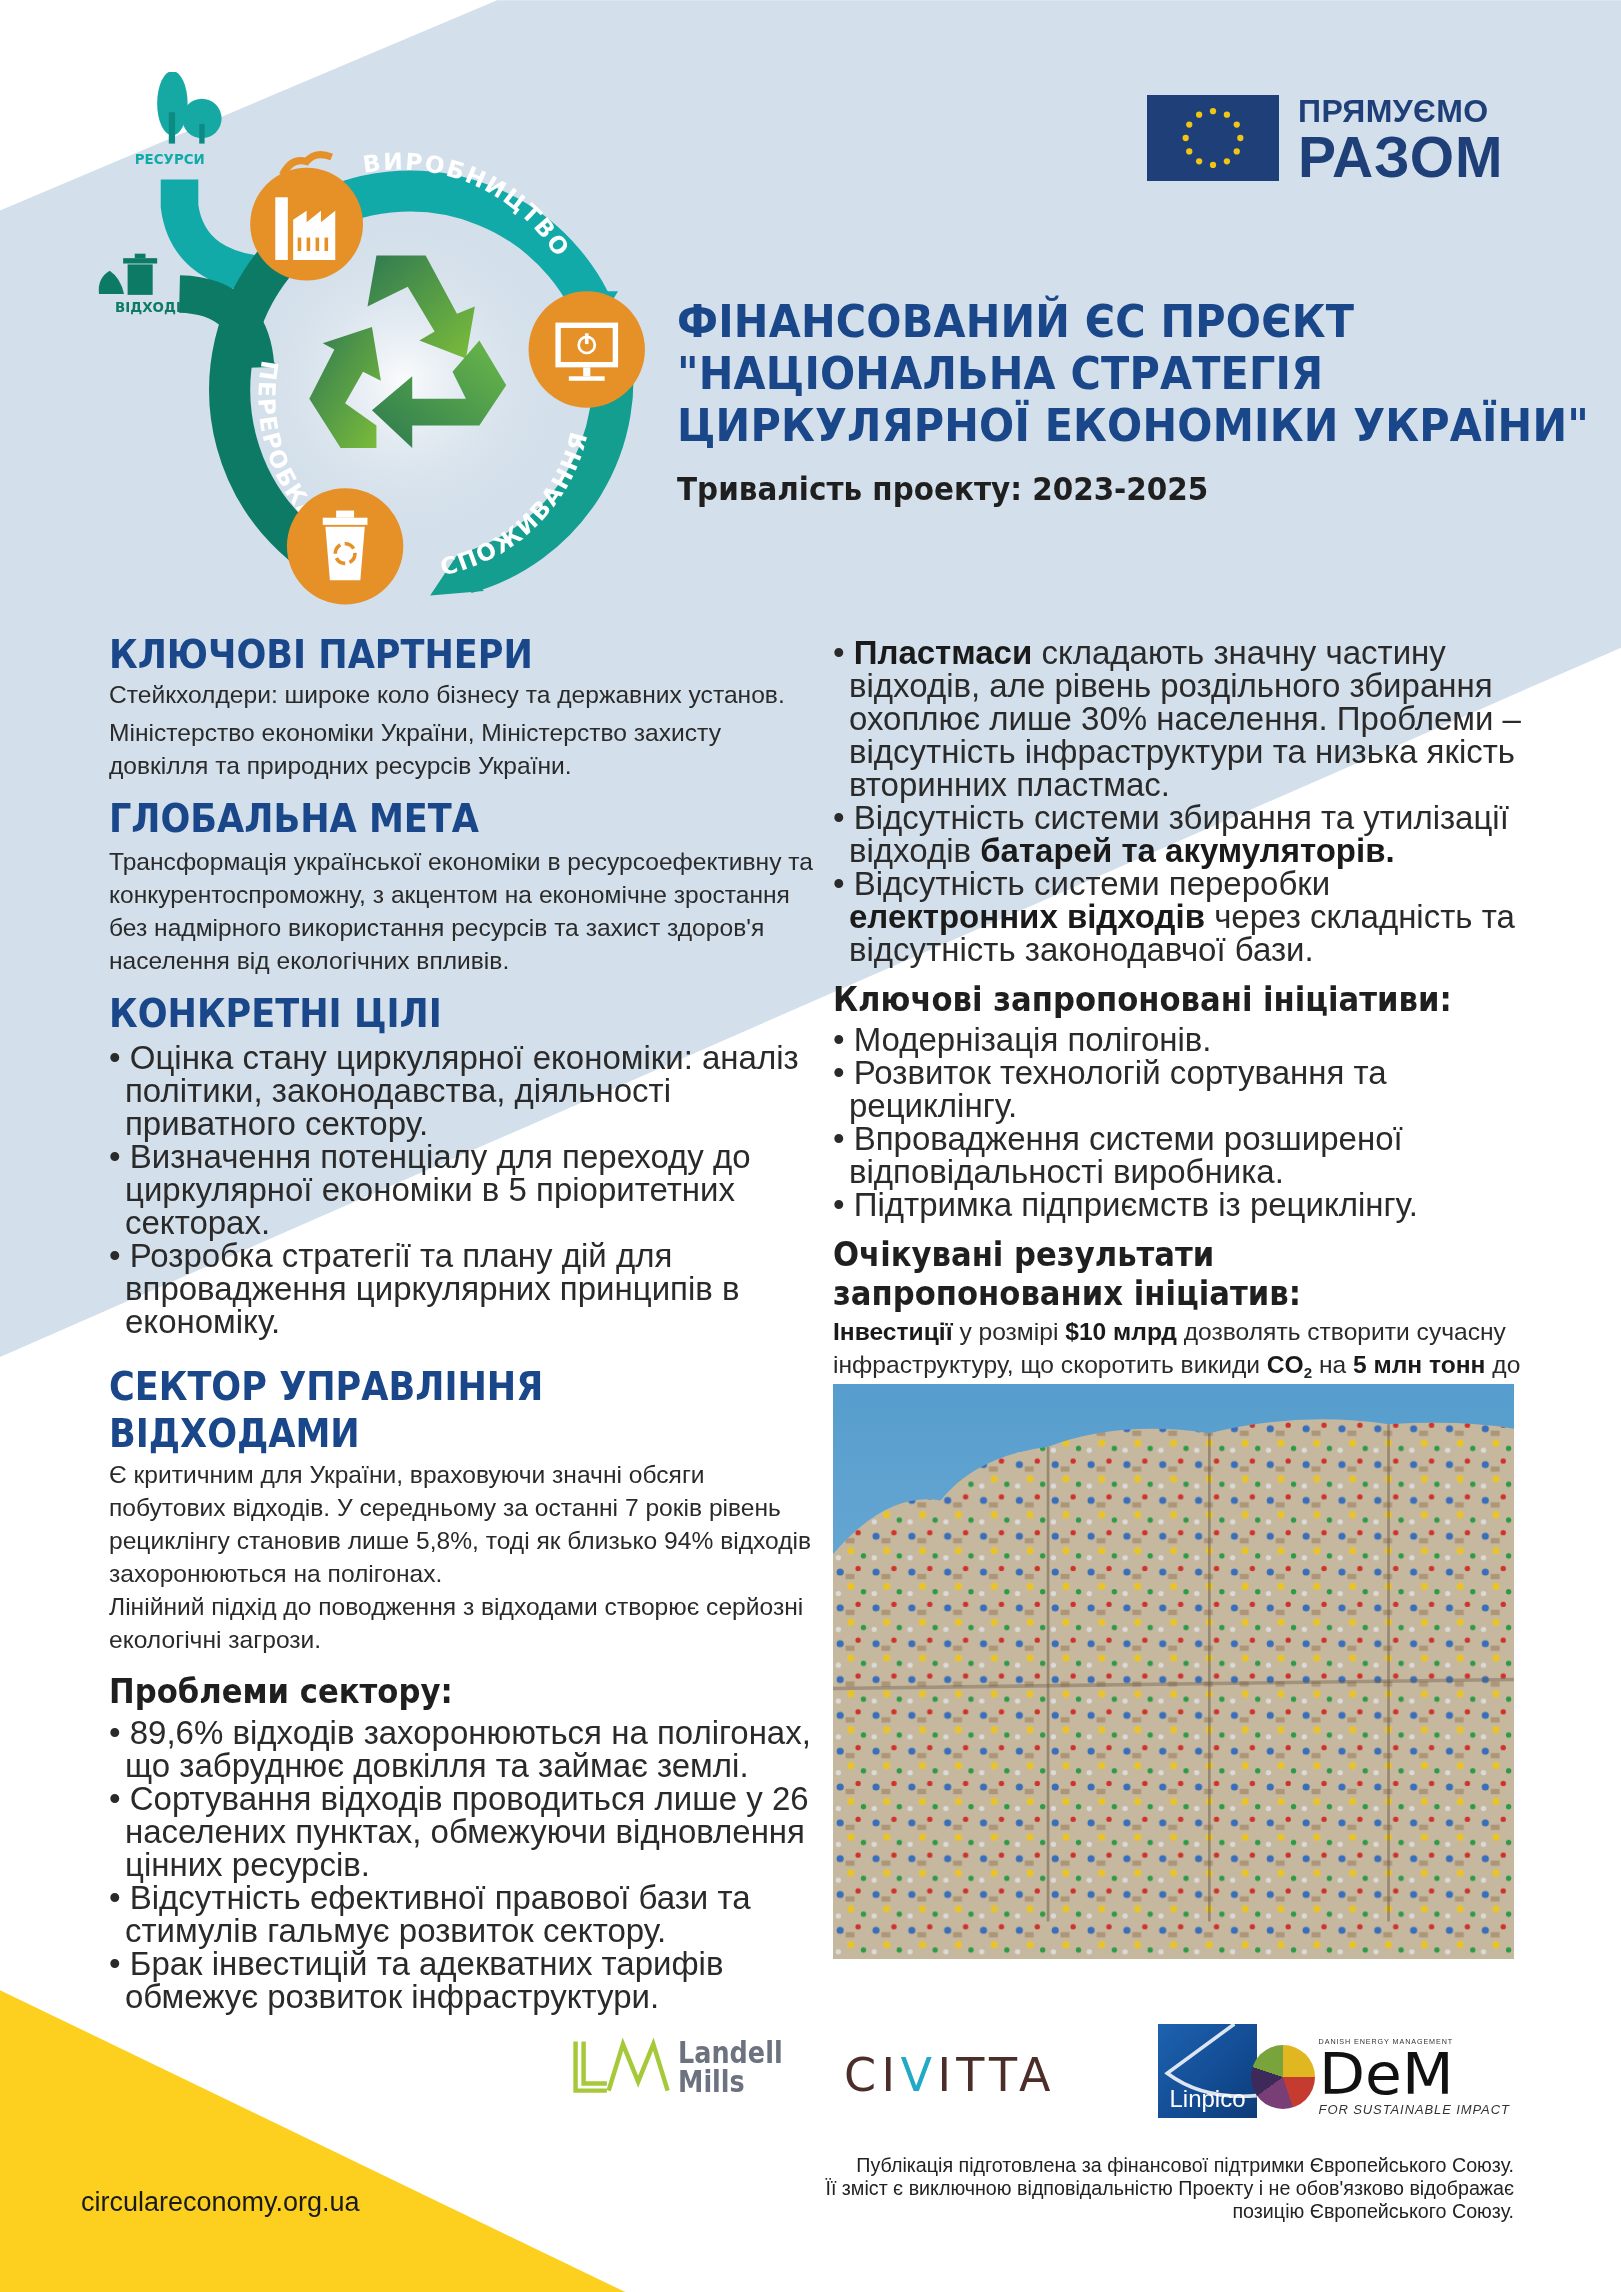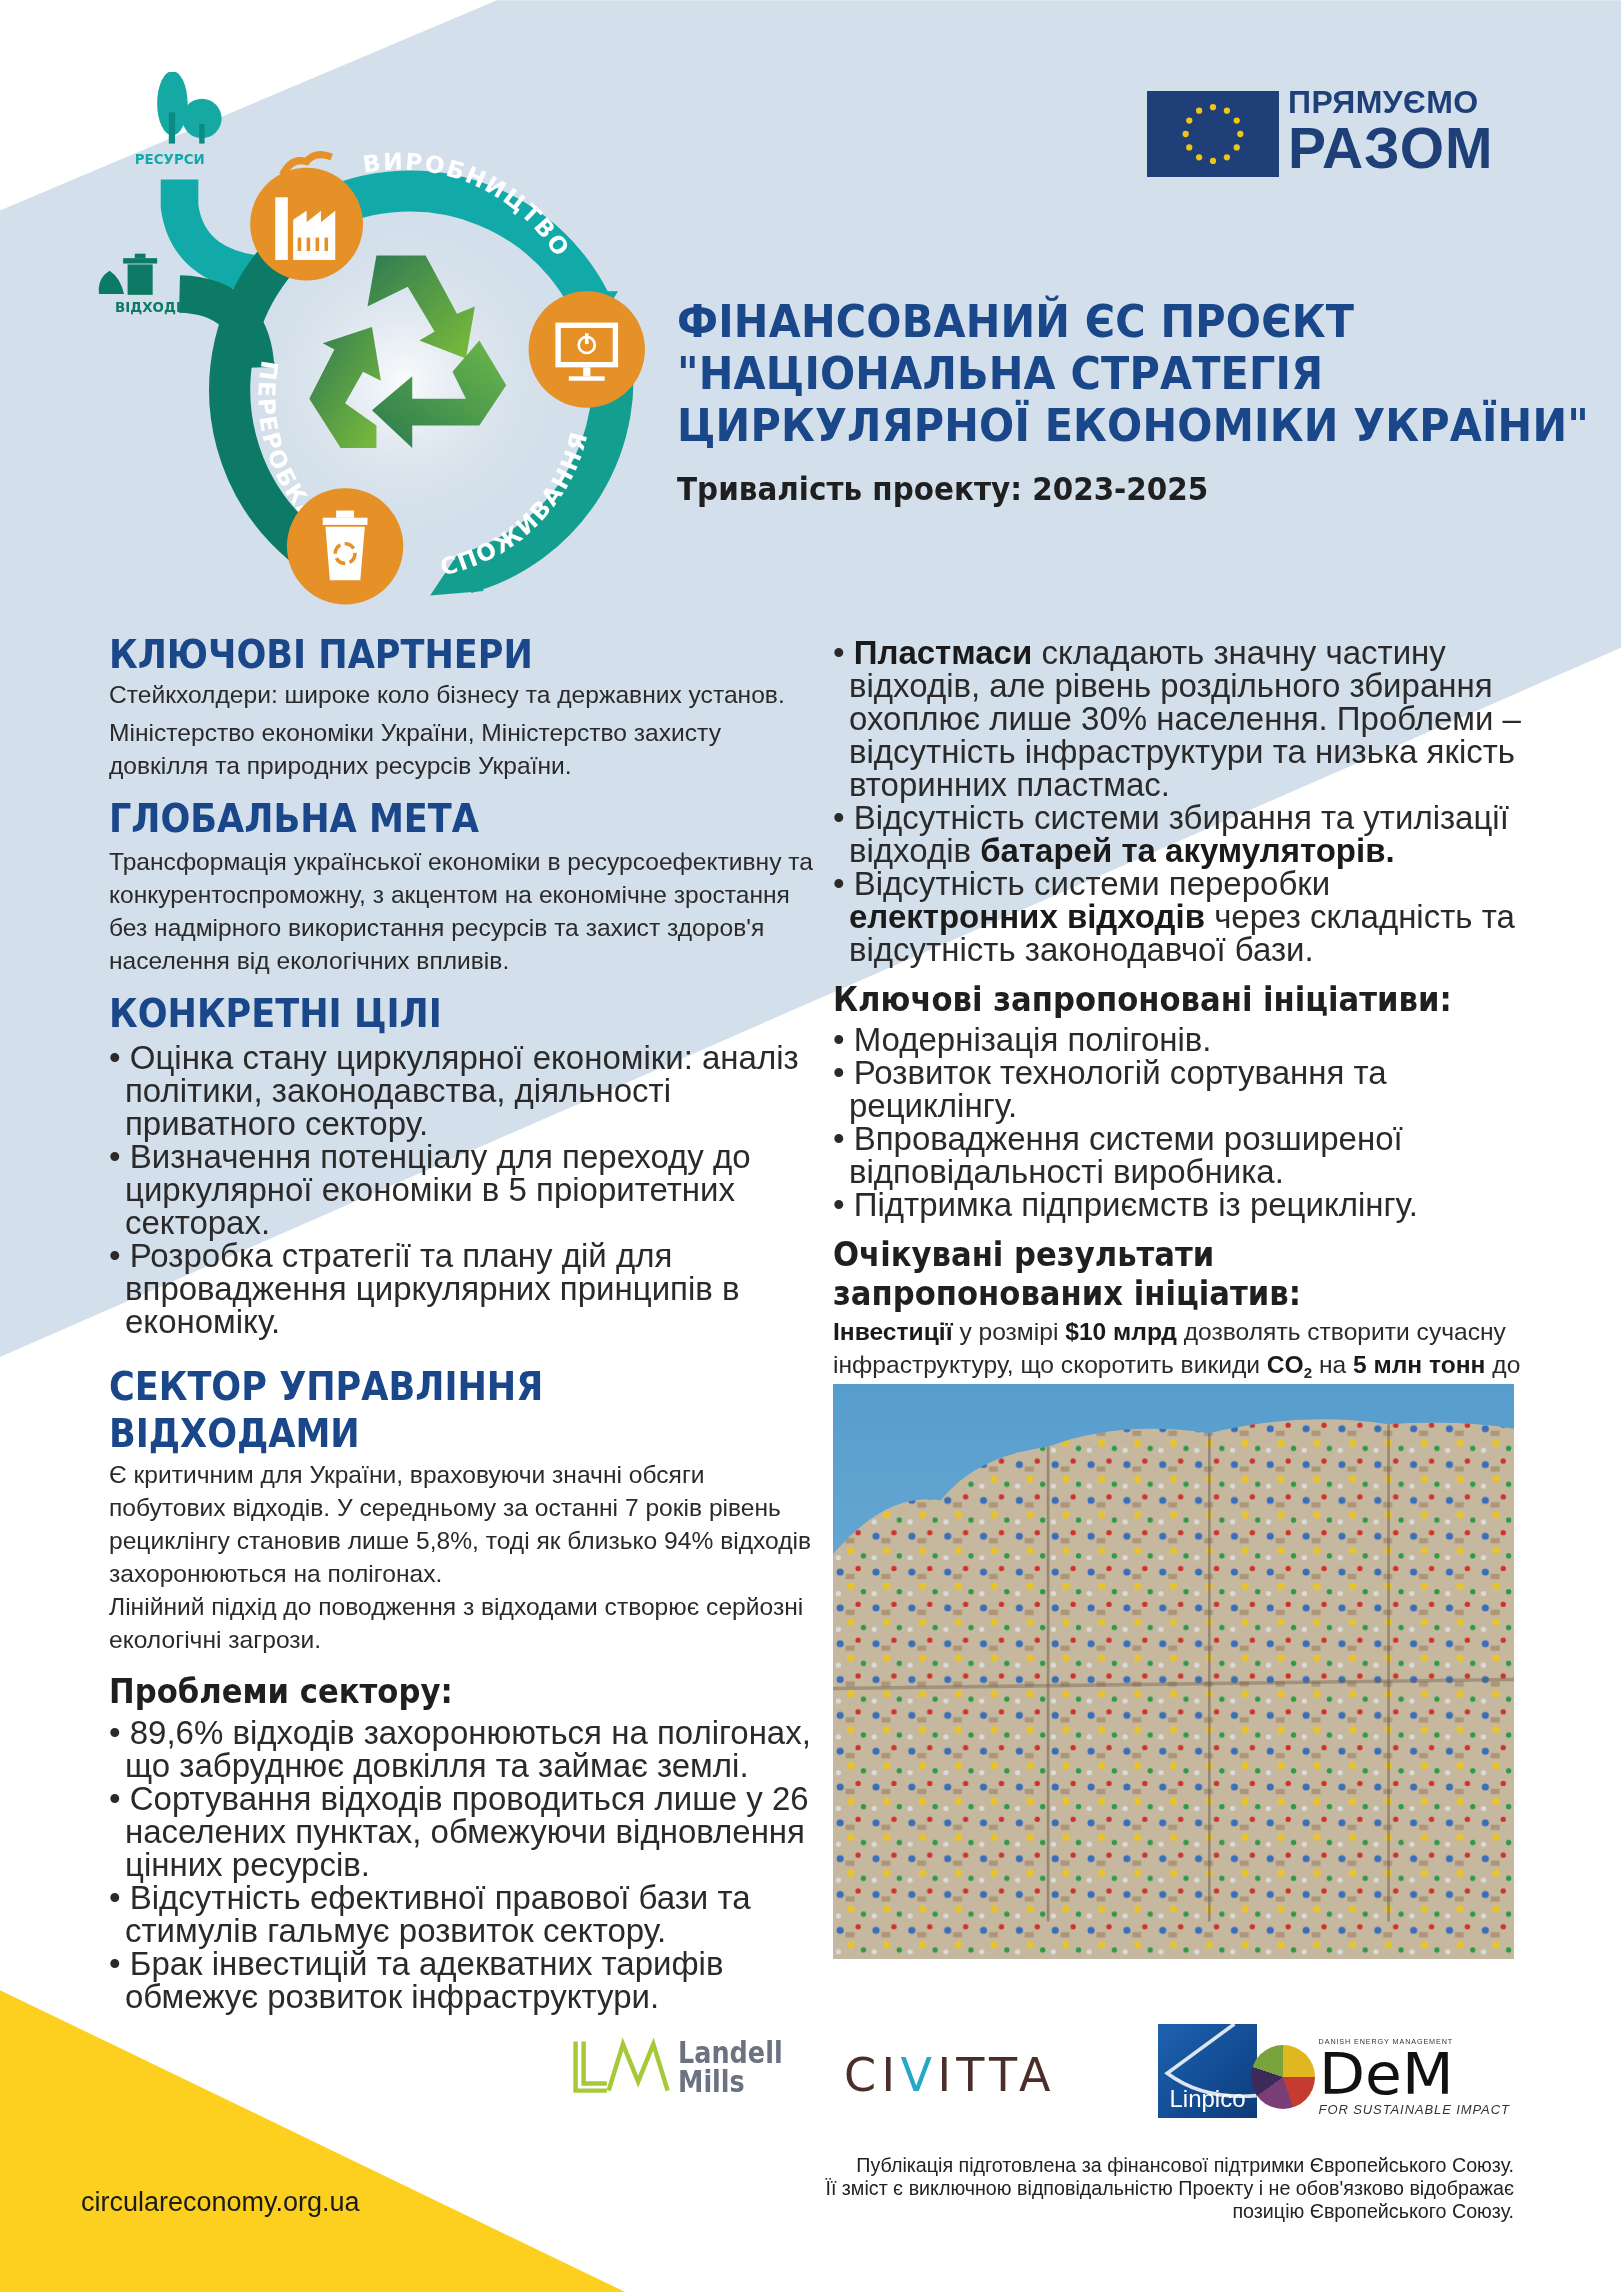--- a/index.html
+++ b/index.html
@@ -4,21 +4,21 @@
 <style>
   * { box-sizing: border-box; margin: 0; padding: 0; }
   html, body { width: 1621px; height: 2293px; background: #ffffff; overflow: hidden; }
   body { position: relative; font-family: "Liberation Sans", "DejaVu Sans", sans-serif; color: #2b2b2b; }
   .bg { position: absolute; left: 0; top: 0; width: 1621px; height: 2293px; z-index: 0; }
 
   
   .diagram { position: absolute; left: 72px; top: 72px; width: 582px; height: 537px; z-index: 2; }
 
   
-  .eu-badge { position: absolute; left: 1147px; top: 86px; display: flex; align-items: flex-end; gap: 9px; z-index: 2; }
+  .eu-badge { position: absolute; left: 1147px; top: 95px; display: flex; align-items: flex-start; gap: 19px; z-index: 2; }
   .eu-flag { width: 132px; height: 86px; background: #1f3f78; position: relative; }
   .eu-text { display: flex; flex-direction: column; color: #1f3f78; font-weight: bold; line-height: 1; }
   .eu-text .l1 { font-size: 32px; letter-spacing: 0.4px; }
   .eu-text .l2 { font-size: 57px; letter-spacing: 0.9px; margin-top: 1.8px; }
 
   
   .title-block { position: absolute; left: 677px; top: 296px; width: 896px; z-index: 2; }
   .title-line { color: #1a4789; font-weight: bold; font-size: 45px; line-height: 52px; letter-spacing: 0.2px; font-family: "DejaVu Sans", sans-serif; transform: scaleX(0.92); transform-origin: left; white-space: nowrap; }
   .duration { margin-top: 18px; font-size: 32px; font-weight: bold; color: #1f1f1f; font-family: "DejaVu Sans", sans-serif; transform: scaleX(0.92); transform-origin: left; white-space: nowrap; }
 

